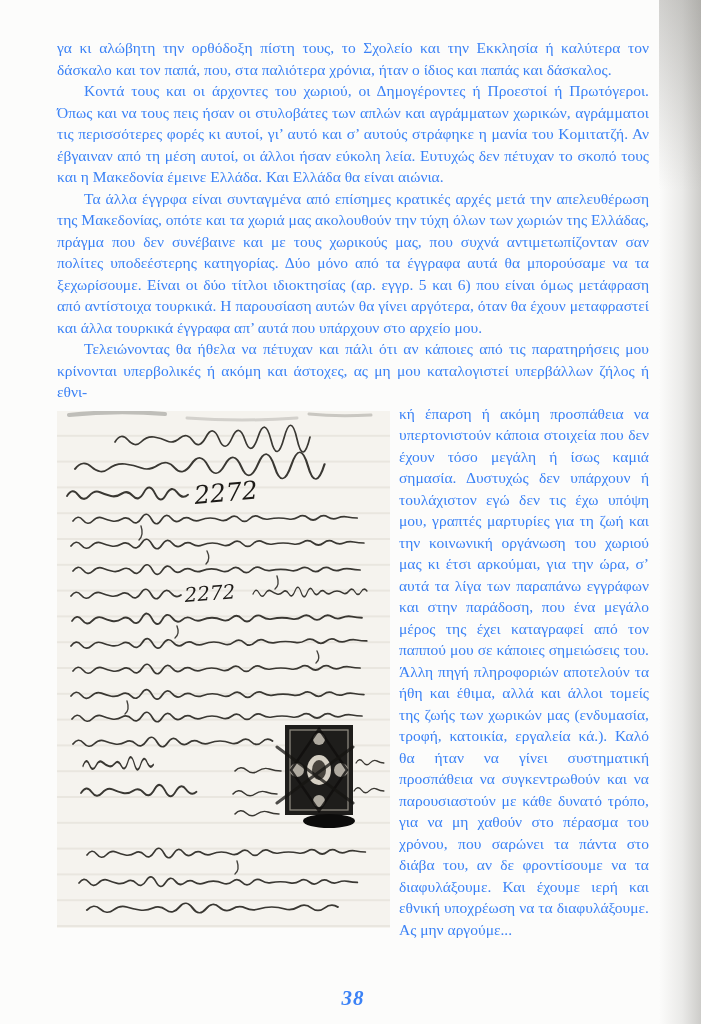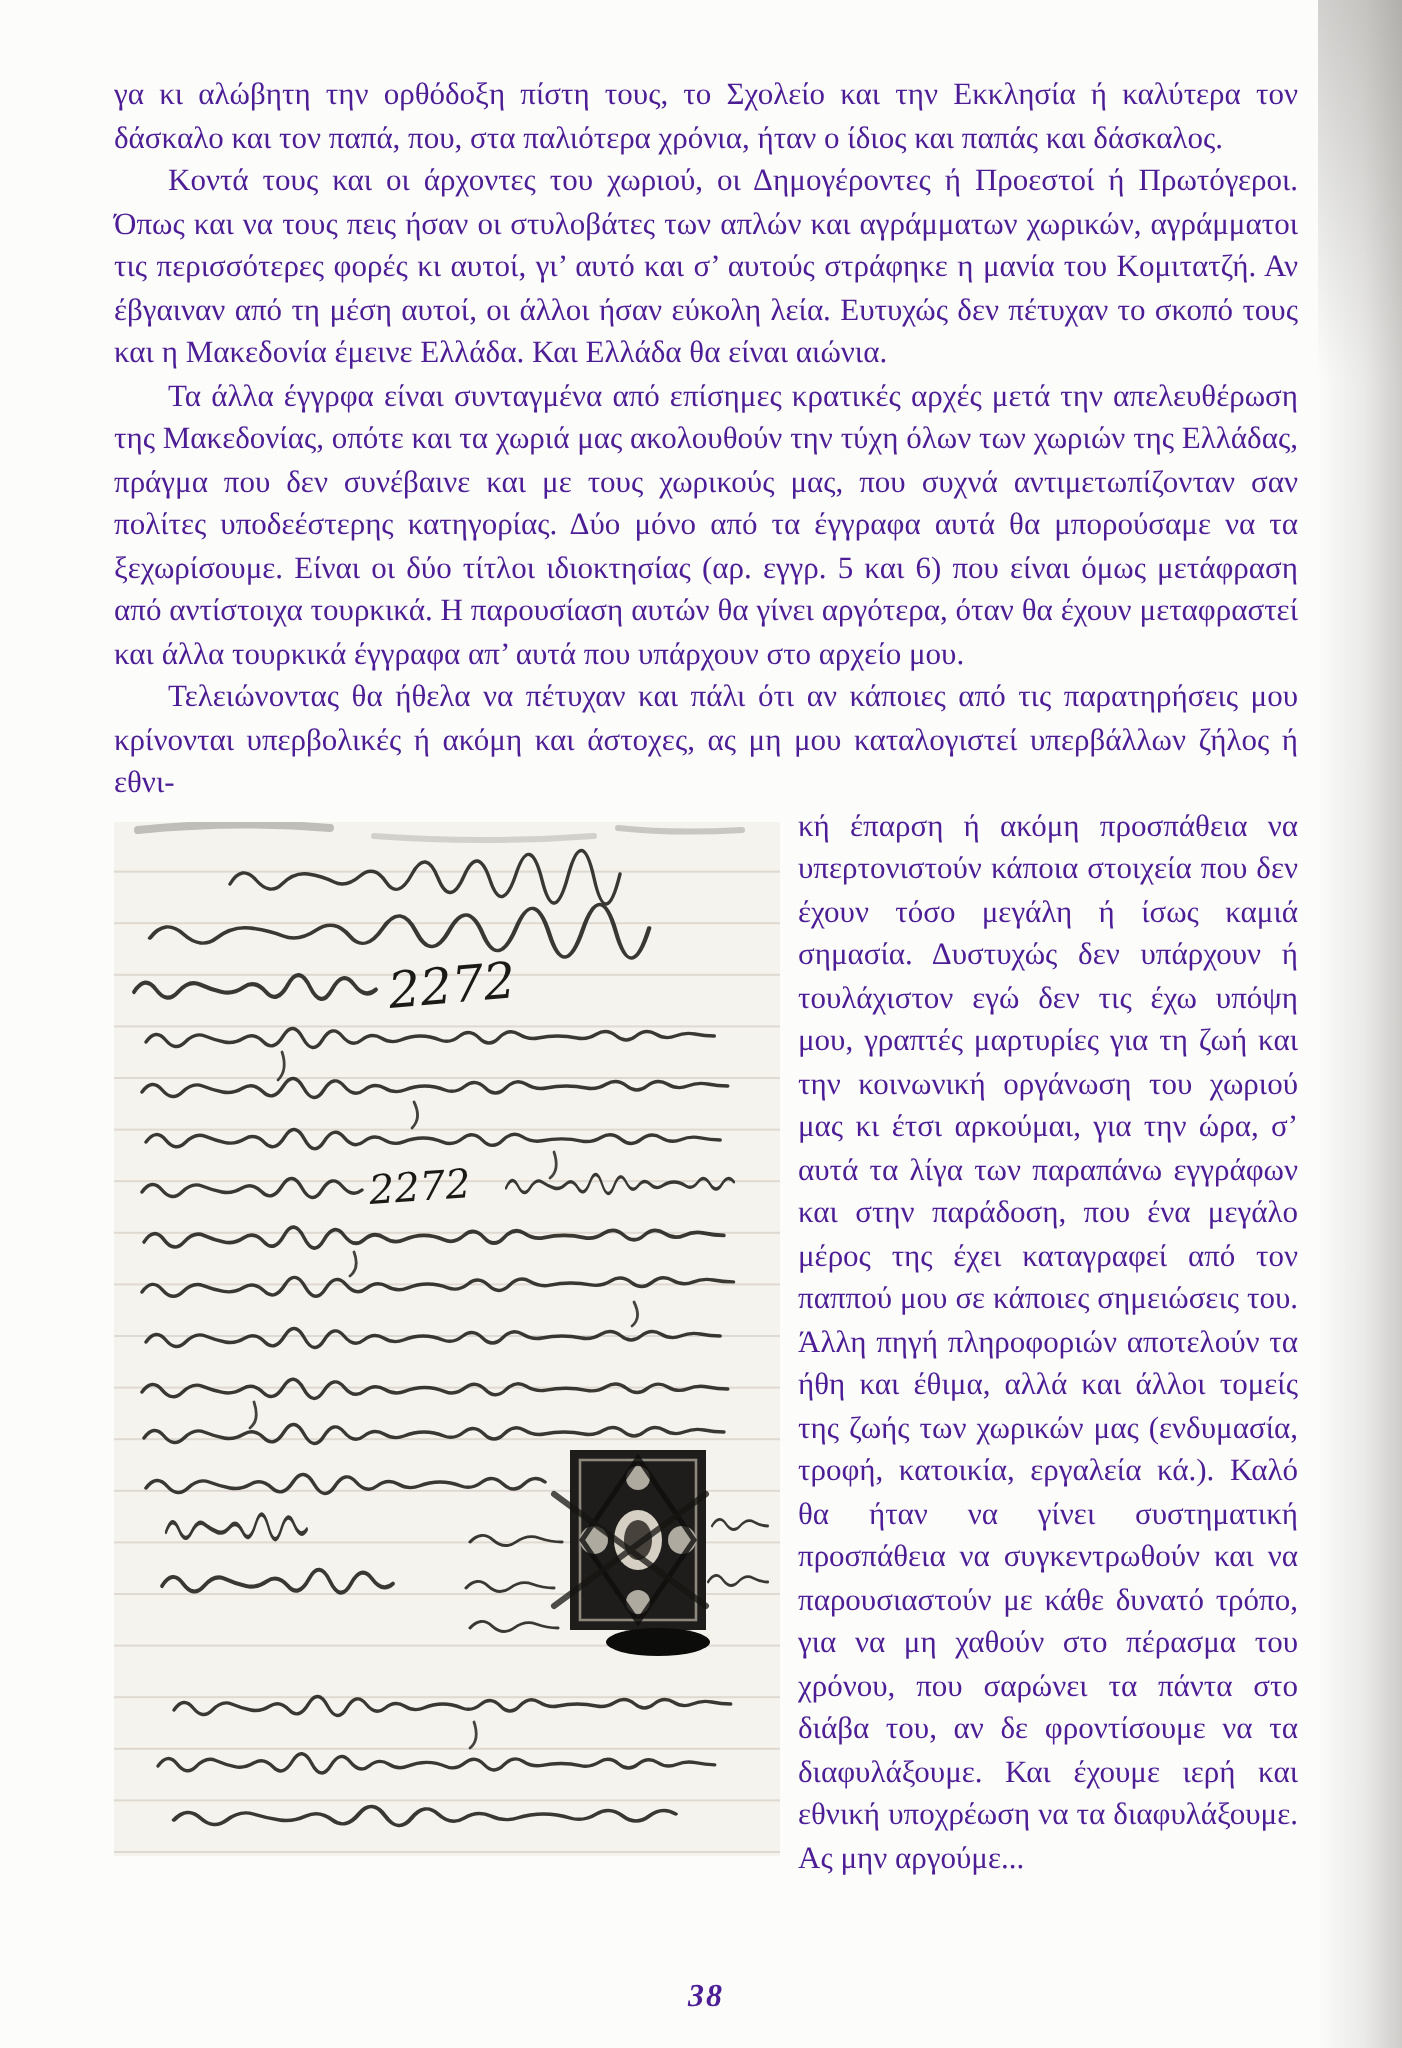--- a/index.html
+++ b/index.html
@@ -2,21 +2,21 @@
 <html><head>
 <meta charset="utf-8">
 <style>
   html,body{margin:0;padding:0;background:#e8e8e6;}
   .page{
     position:relative;
     width:701px;height:1024px;
     background:#fcfcfb;
     overflow:hidden;
     font-family:"Liberation Serif","DejaVu Serif",serif;
-    color:#4c1d95;
+    color:#3b82f6;
   }
   .scan-shadow{
     position:absolute;top:0;right:0;width:42px;height:100%;
     background:linear-gradient(to right, rgba(140,138,133,0) 0%, rgba(140,138,133,0.16) 55%, rgba(140,138,133,0.42) 100%);
     pointer-events:none;
   }
   .scan-shadow::before{
     content:"";position:absolute;top:0;right:0;width:100%;height:190px;
     background:linear-gradient(to bottom, rgba(110,108,102,0.30), rgba(110,108,102,0));
   }
@@ -28,21 +28,21 @@
   .body-par.no-indent{text-indent:0;}
   figure.manuscript{
     float:left;margin:8px 9px 0 0;padding:0;
     width:333px;height:517px;
   }
   figure.manuscript svg{display:block;}
   .page-number{
     clear:both;
     padding-top:48px;
     text-align:center;
-    font-size:16px;font-style:italic;font-weight:bold;
+    font-size:21px;font-style:italic;font-weight:bold;
     letter-spacing:1px;
   }
 </style>
 </head>
 <body>
 
 <div class="page">
 
   <main class="content">
 

